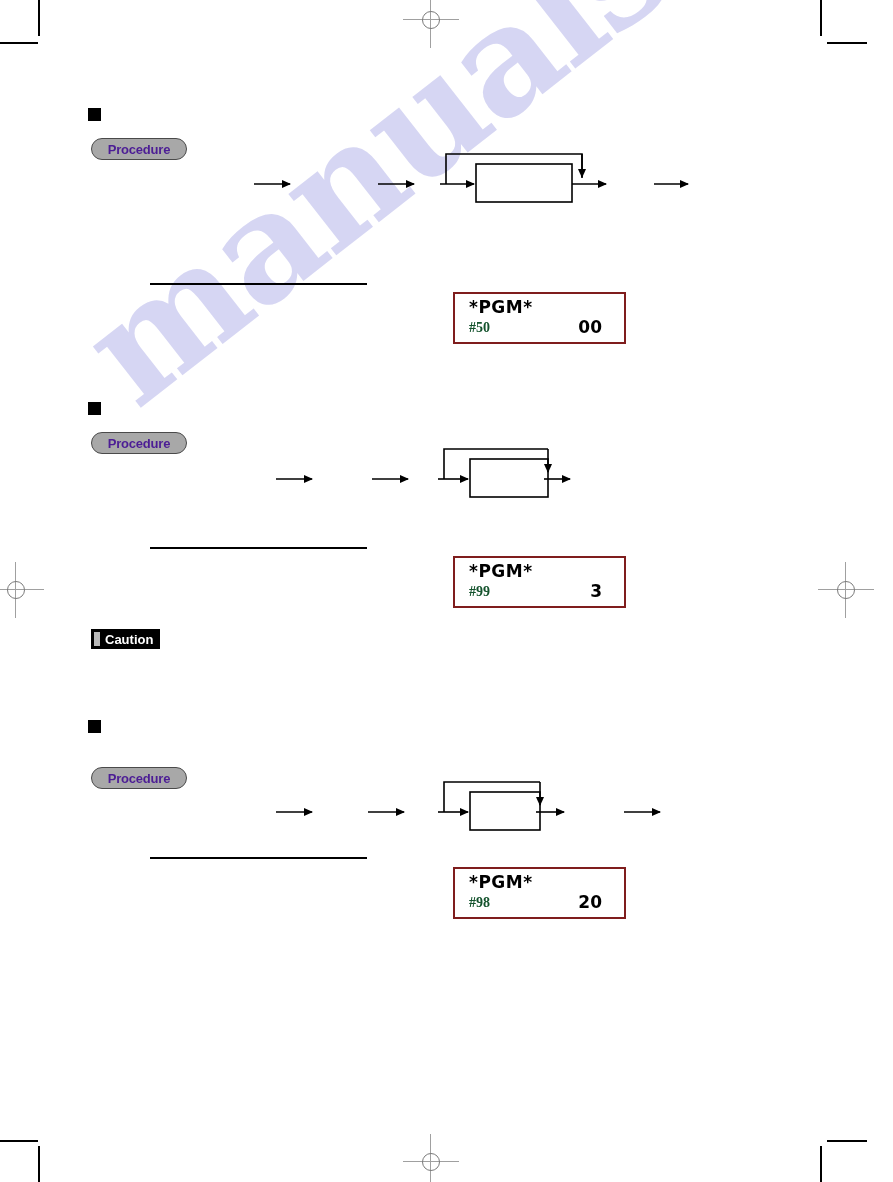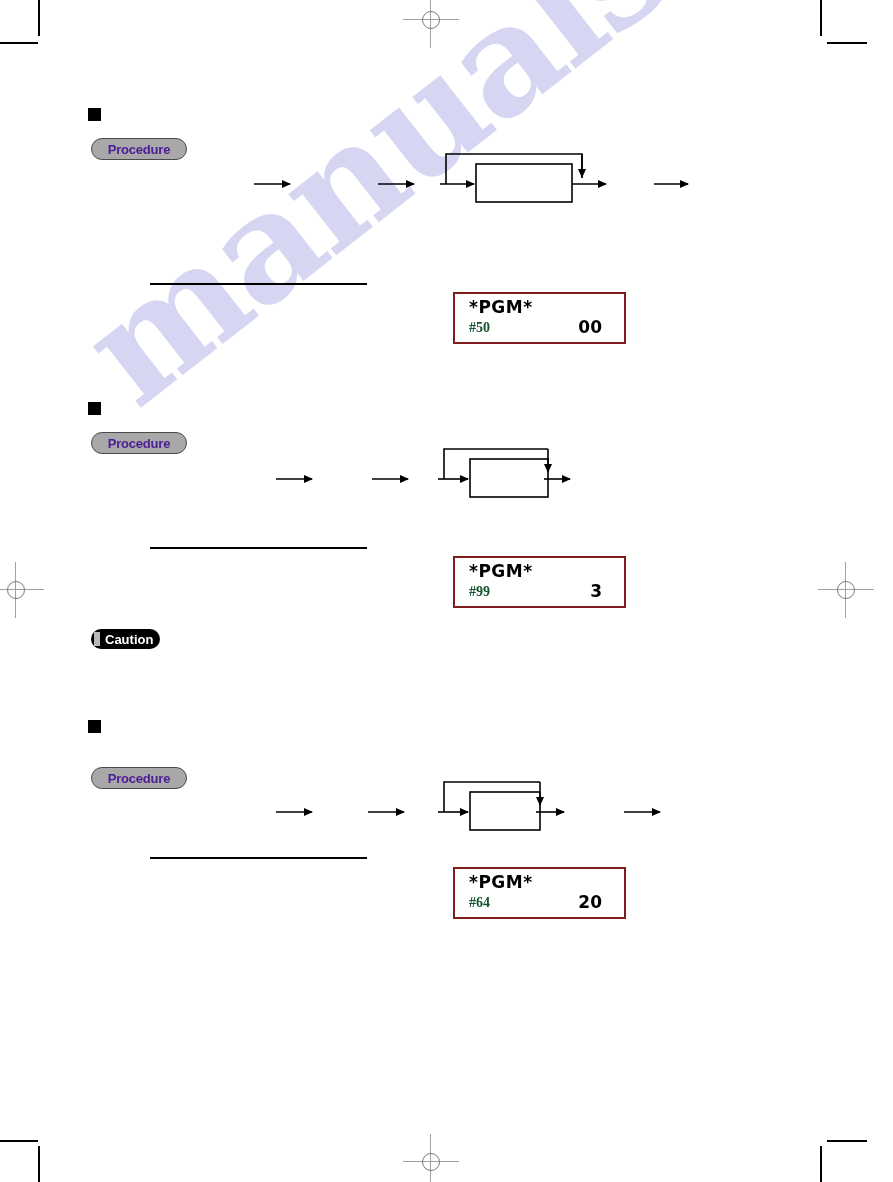--- a/index.html
+++ b/index.html
@@ -279,21 +279,21 @@
   </div>
 
   <div class="rule" style="left:150px; top:547px; width:217px;"></div>
 
   <div class="lcd" style="left:453px; top:556px; width:173px; height:52px;">
     <div class="top">*PGM*</div>
     <div class="code">#99</div>
     <div class="val">3</div>
   </div>
 
-  <div class="caution" style="left:91px; top:629px;border-radius:10px;">
+  <div class="caution" style="left:91px; top:629px;">
     <div class="tab"></div>
     <span>Caution</span>
   </div>
 
   <div class="bullet" style="left:88px; top:720px;"></div>
 
   <div class="pill" style="left:91px; top:767px;">
     <span>Procedure</span>
   </div>
 
@@ -312,17 +312,17 @@
       <line x1="268" y1="4" x2="268" y2="27" stroke="#000" stroke-width="1.6" marker-end="url(#ah3)"></line>
       <line x1="264" y1="34" x2="292" y2="34" stroke="#000" stroke-width="1.6" marker-end="url(#ah3)"></line>
       <line x1="352" y1="34" x2="388" y2="34" stroke="#000" stroke-width="1.6" marker-end="url(#ah3)"></line>
     </svg>
   </div>
 
   <div class="rule" style="left:150px; top:857px; width:217px;"></div>
 
   <div class="lcd" style="left:453px; top:867px; width:173px; height:52px;">
     <div class="top">*PGM*</div>
-    <div class="code">#64</div>
+    <div class="code">#98</div>
     <div class="val">20</div>
   </div>
 
 </div>
 
 </body></html>

